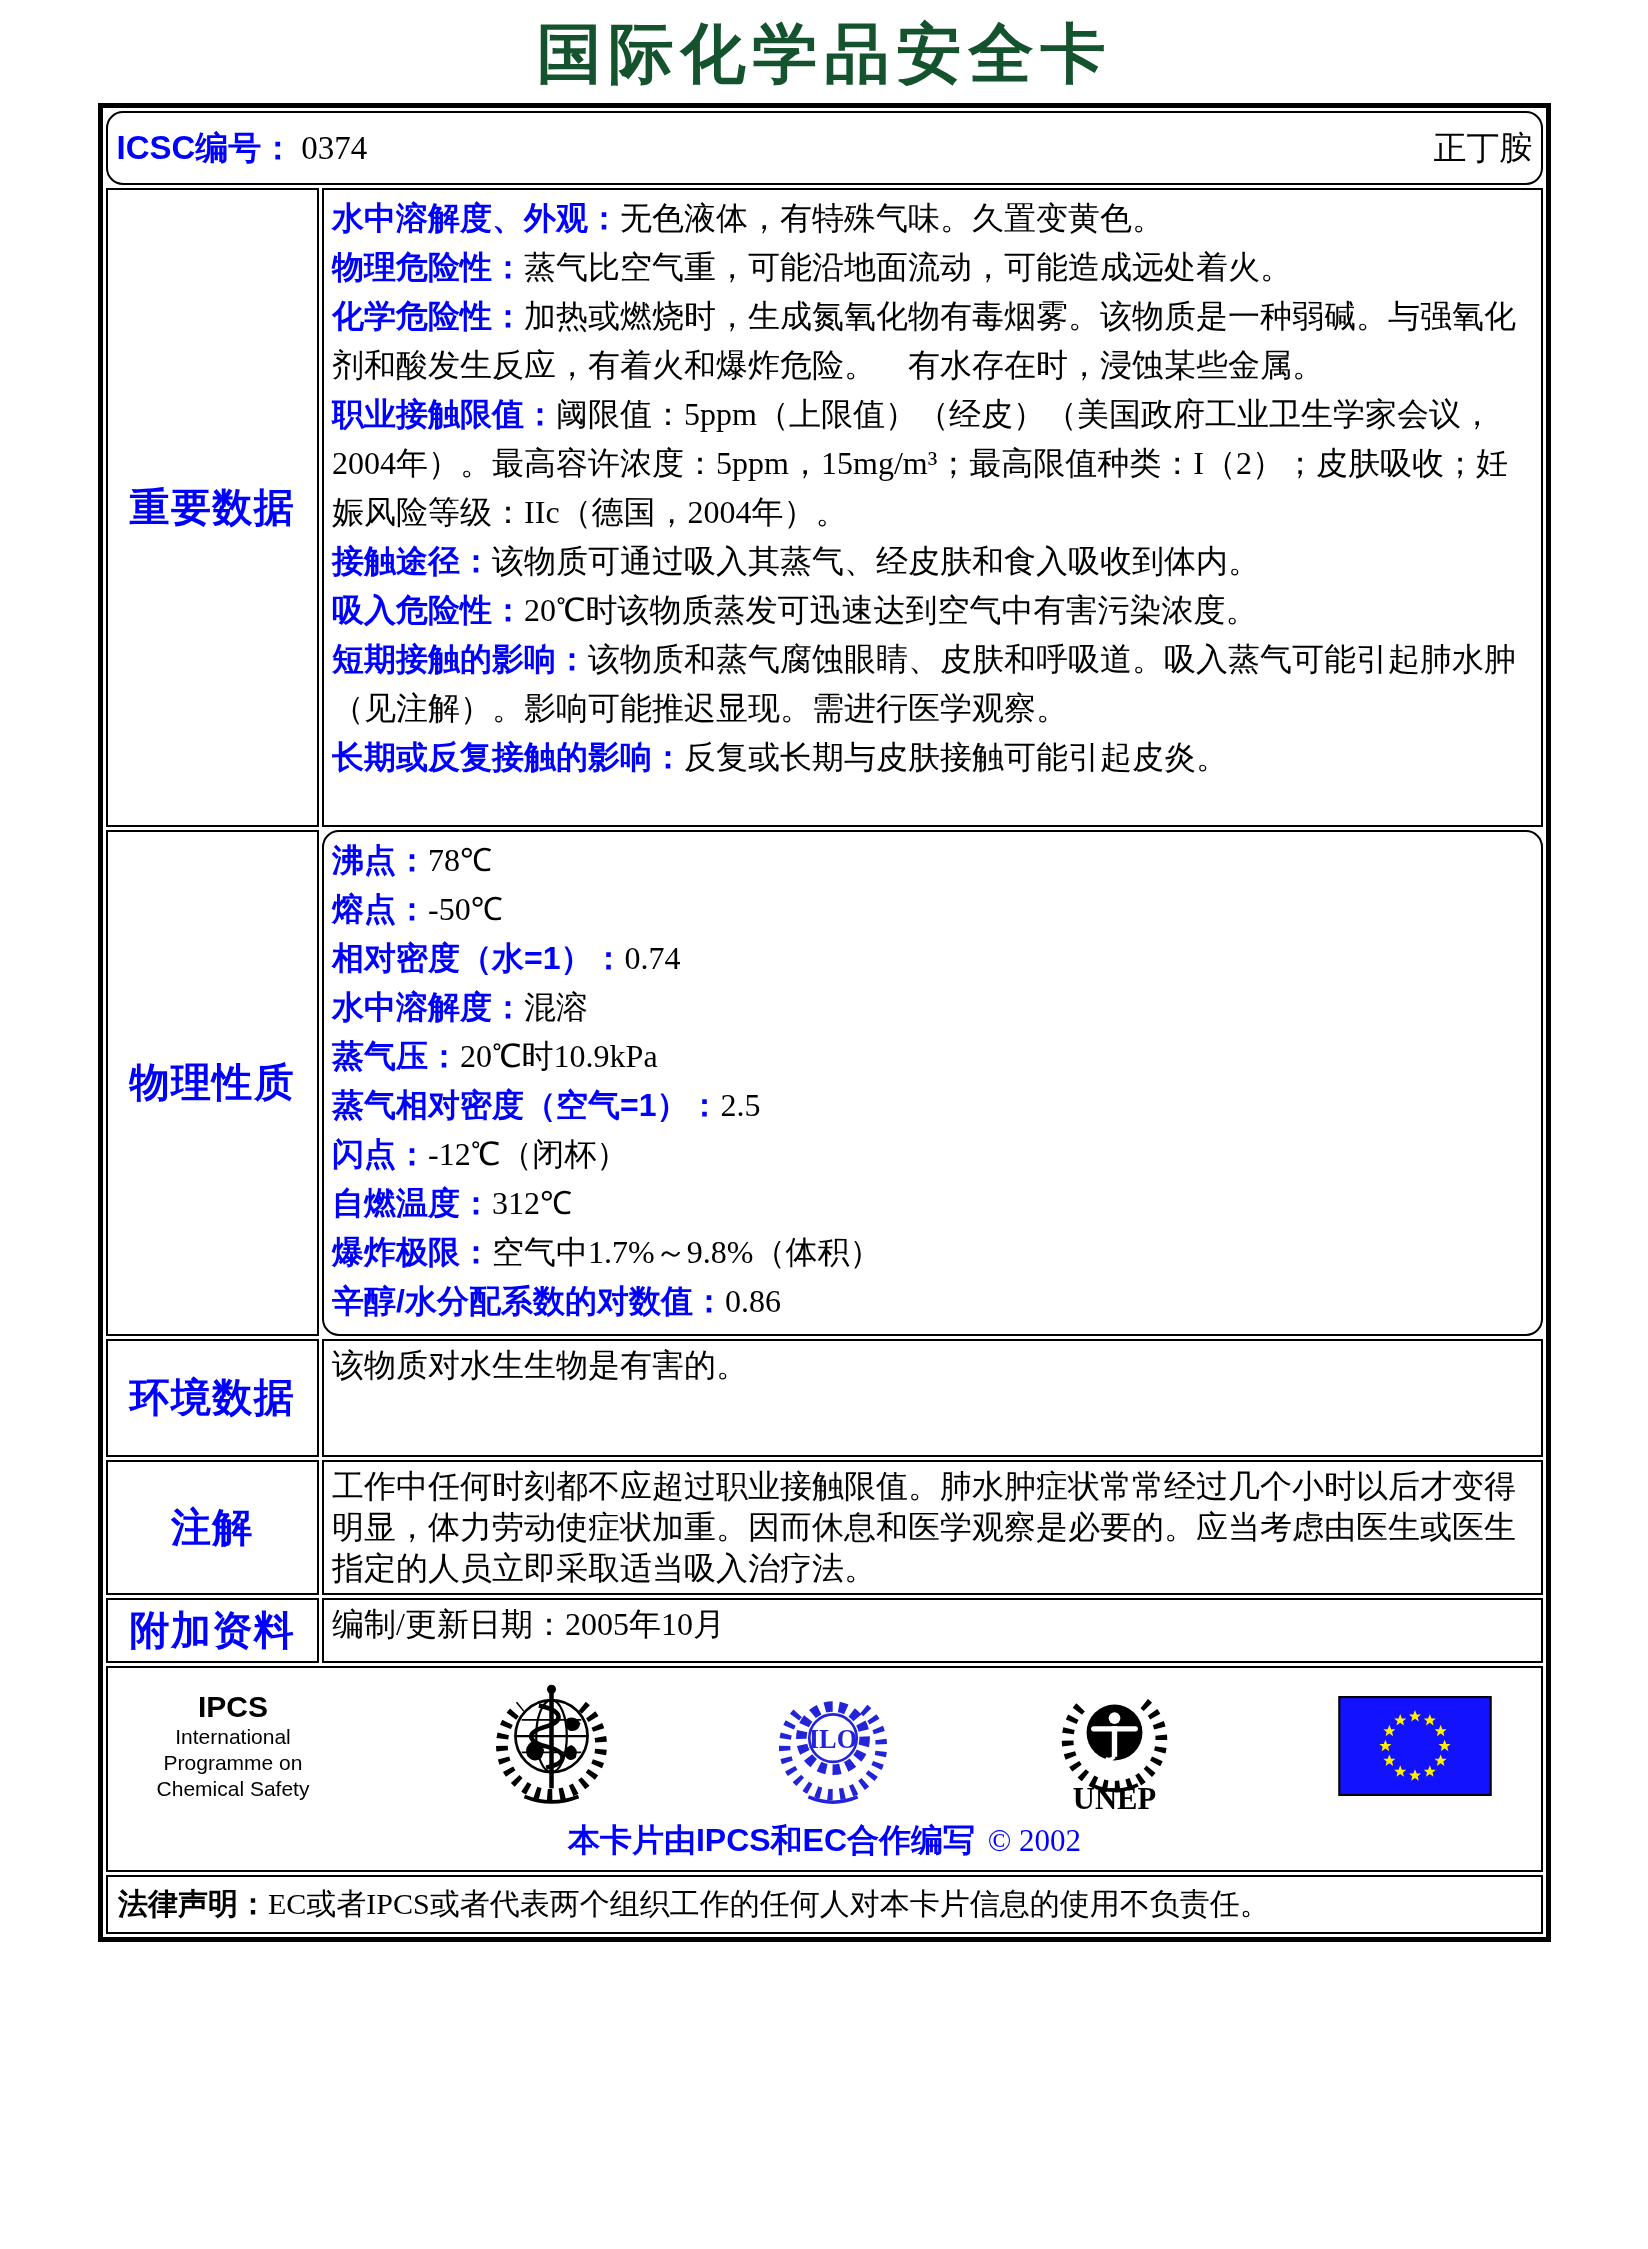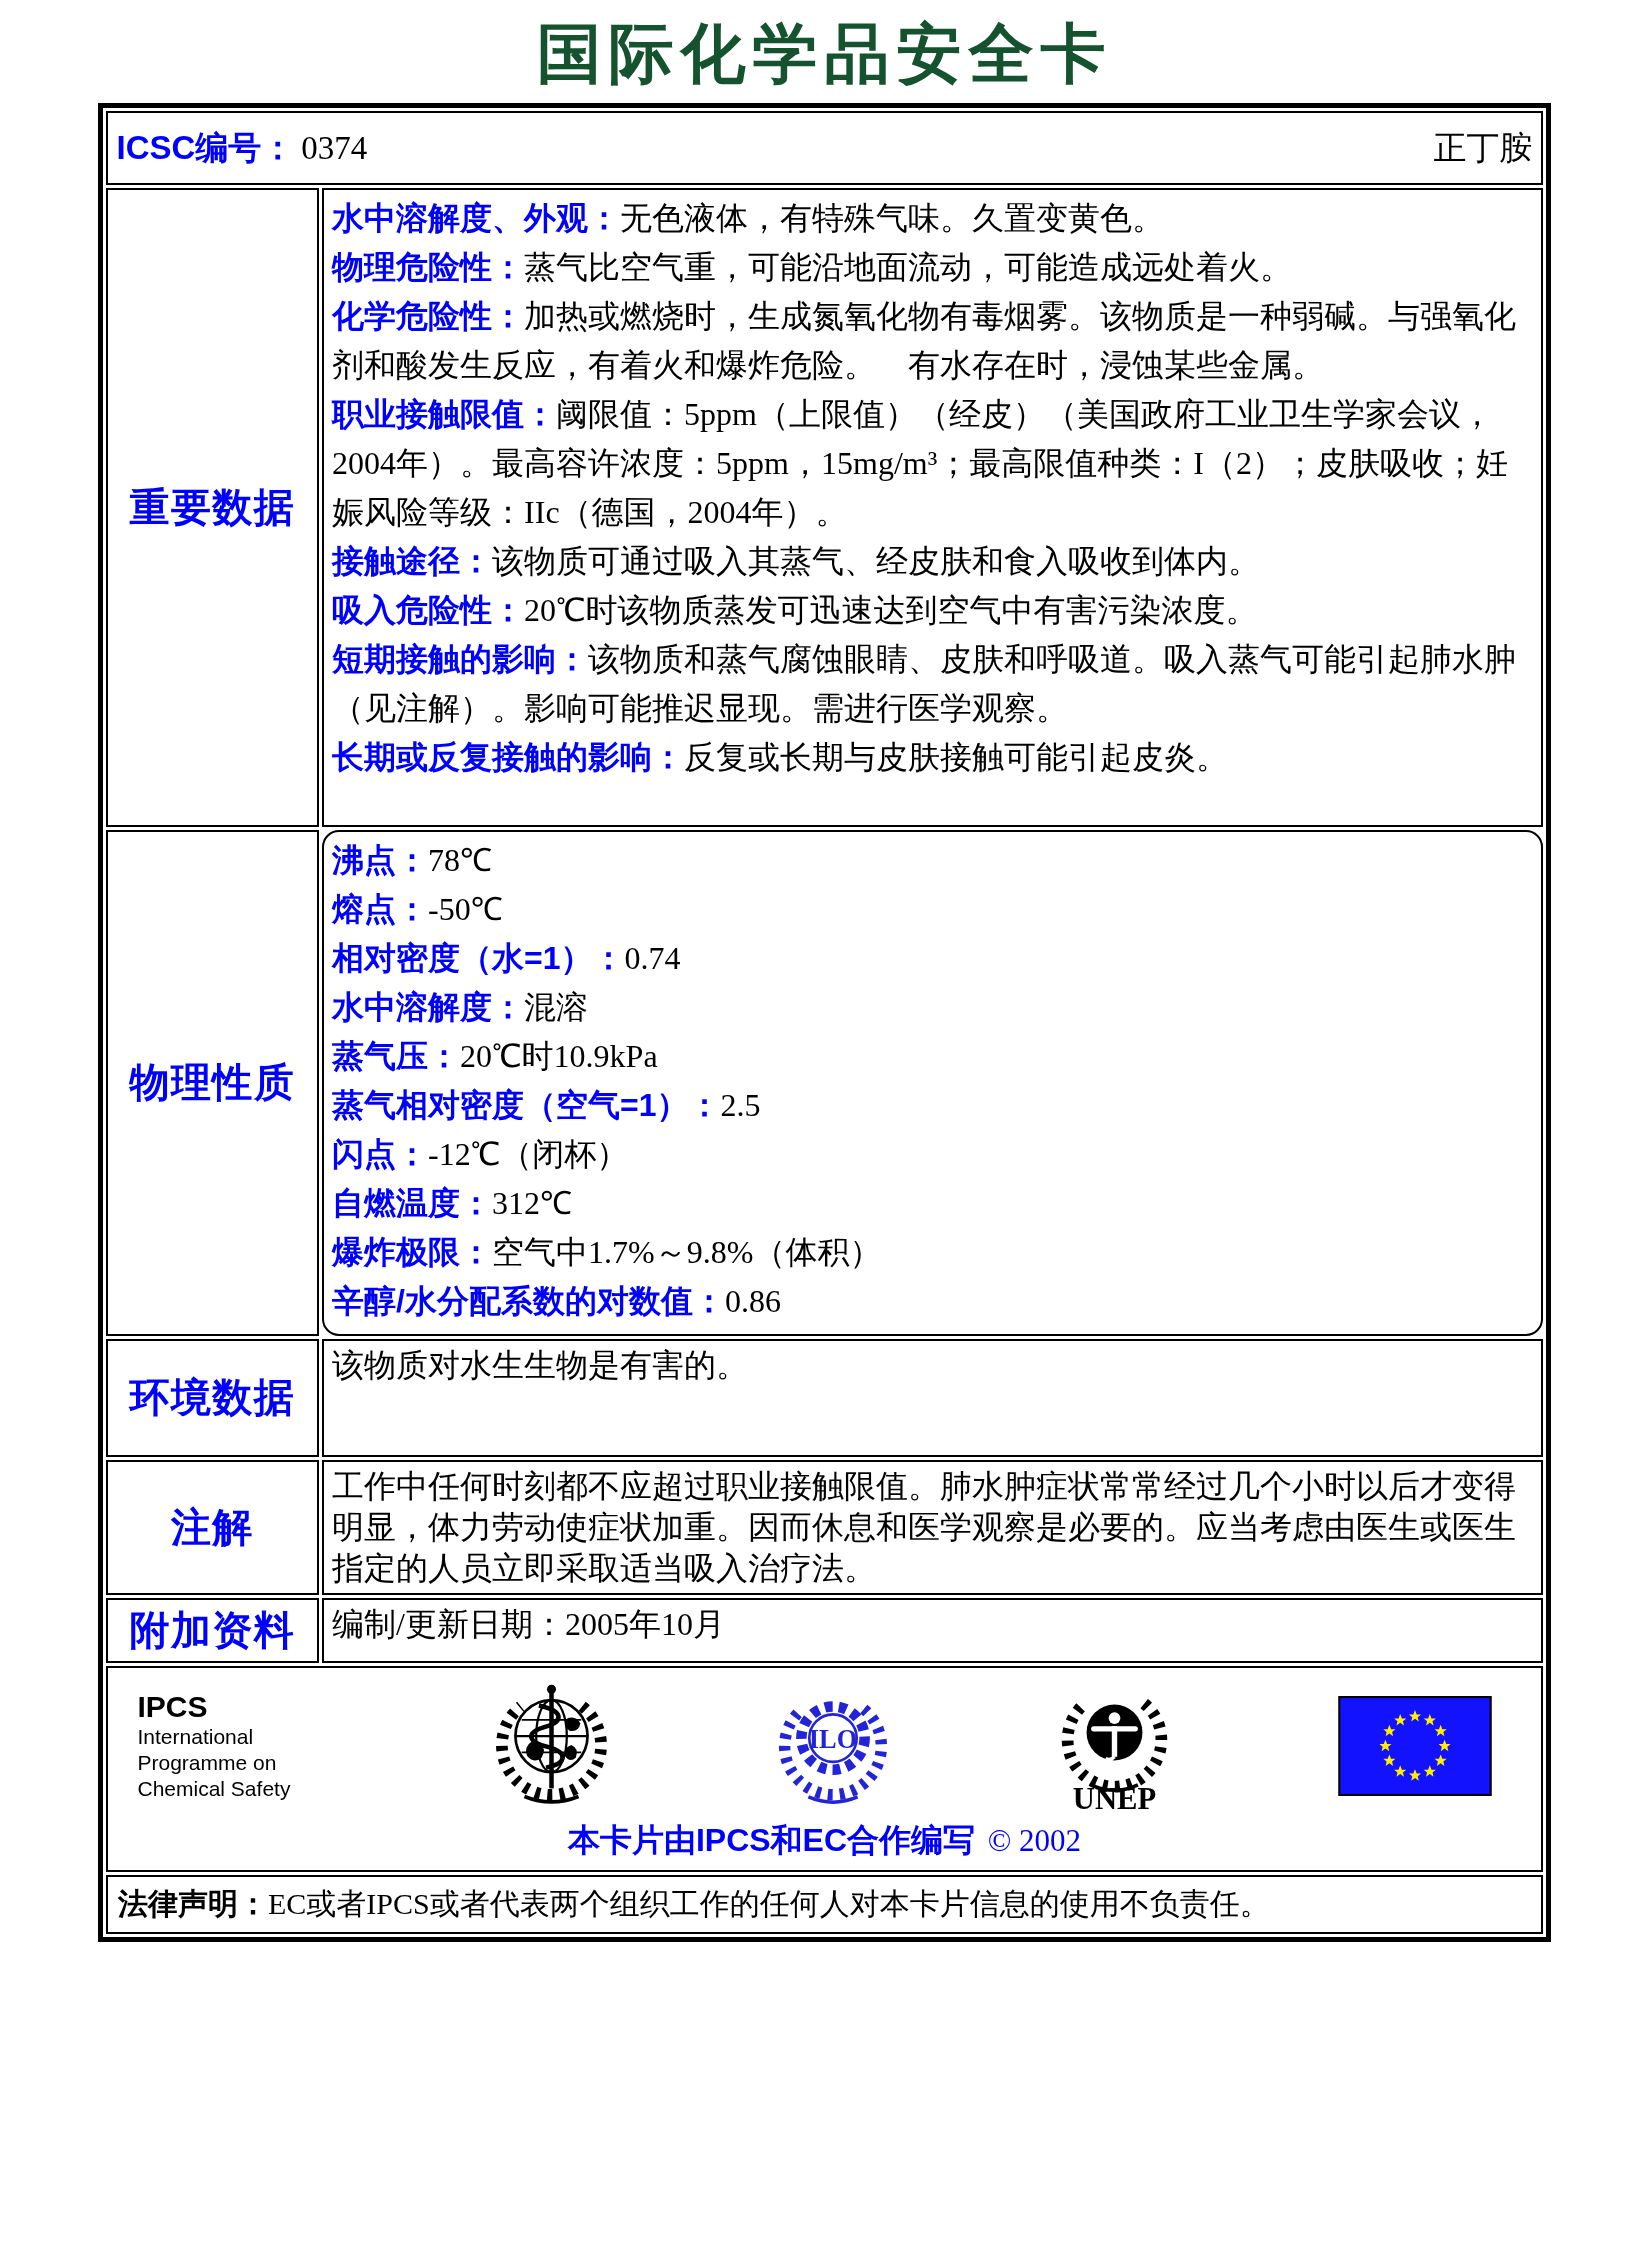--- a/index.html
+++ b/index.html
@@ -6,21 +6,21 @@
   .page{width:1649px;height:2250px;background:#ffffff;position:relative;overflow:hidden;
         font-family:"Liberation Serif",serif;color:#000;}
   .doc-title{margin:0;padding-top:18.4px;height:78px;text-align:center;
              font-family:"Liberation Serif",serif;font-weight:bold;
              font-size:65px;line-height:73px;letter-spacing:7px;color:#14532d;}
   table.card{width:1453px;margin:7px auto 0 auto;background:#ffffff;
              border:5px solid #000;border-collapse:separate;border-spacing:3.5px;}
   td{border:2.8px solid #000;vertical-align:top;padding:4.2px 8.5px;background:#fff;}
 
   
-  td.header-cell{height:61px;vertical-align:middle;}
+  td.header-cell{height:61px;vertical-align:middle;border-radius:17px;}
   .header-flex{display:flex;justify-content:space-between;align-items:center;}
   .icsc-label{color:#0000ff;font-weight:bold;font-family:"Liberation Sans",sans-serif;font-size:33px;}
   .icsc-number{color:#000;font-size:33px;margin-left:7px;}
   .chem-name{color:#000;font-size:33px;}
 
   
   td.rowlabel{width:203px;text-align:center;vertical-align:middle;padding:2.8px;}
   td.rowlabel span{color:#0000ff;font-weight:bold;font-family:"Liberation Sans",sans-serif;
                    font-size:40px;letter-spacing:1.4px;}
 
@@ -33,21 +33,21 @@
   td.cell-env{height:106px;}
   td.cell-env .content,
   td.cell-notes .content,
   td.cell-extra .content{line-height:41px;}
   td.cell-notes{height:119px;}
   td.cell-extra{height:37px;}
 
   
   td.logos-cell{padding:10px 14px 7px 14px;}
   .logos-row{display:flex;align-items:center;justify-content:space-between;padding:0 35px 0 15.5px;}
-  .ipcs-block{width:191px;}
+  .ipcs-block{width:191px;text-align:center;}
   .ipcs-title{font-family:"Liberation Sans",sans-serif;font-weight:bold;font-size:30px;line-height:34px;color:#000;}
   .ipcs-line{font-family:"Liberation Sans",sans-serif;font-size:21px;line-height:26px;color:#000;}
   .caption{text-align:center;margin-top:5.6px;}
   .cap-main{color:#0000ff;font-family:"Liberation Sans",sans-serif;font-weight:bold;font-size:32px;}
   .cap-year{color:#0000ff;font-family:"Liberation Serif",serif;font-size:31px;margin-left:12.7px;}
 
   
   td.legal-cell{height:41px;vertical-align:middle;font-size:30px;padding:7px 10px;}
   .legal-label{font-family:"Liberation Sans",sans-serif;font-weight:bold;color:#000;}
   .legal-text{font-family:"Liberation Serif",serif;color:#000000;}

